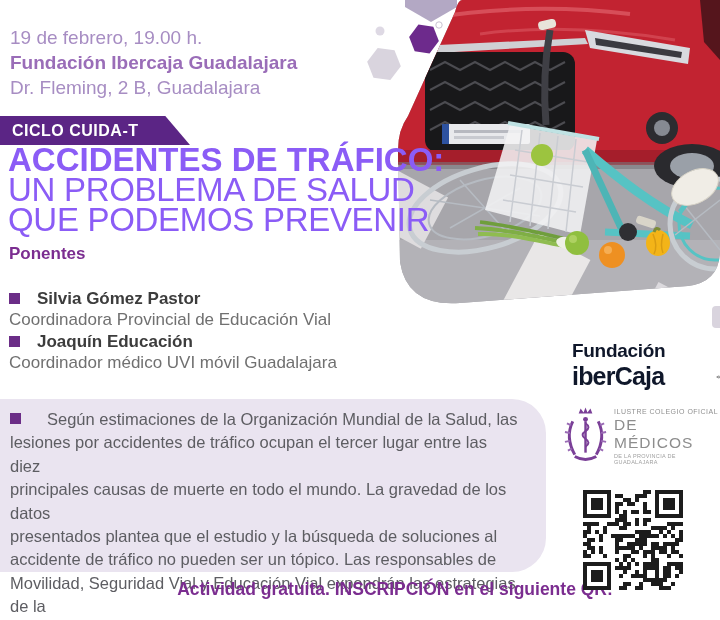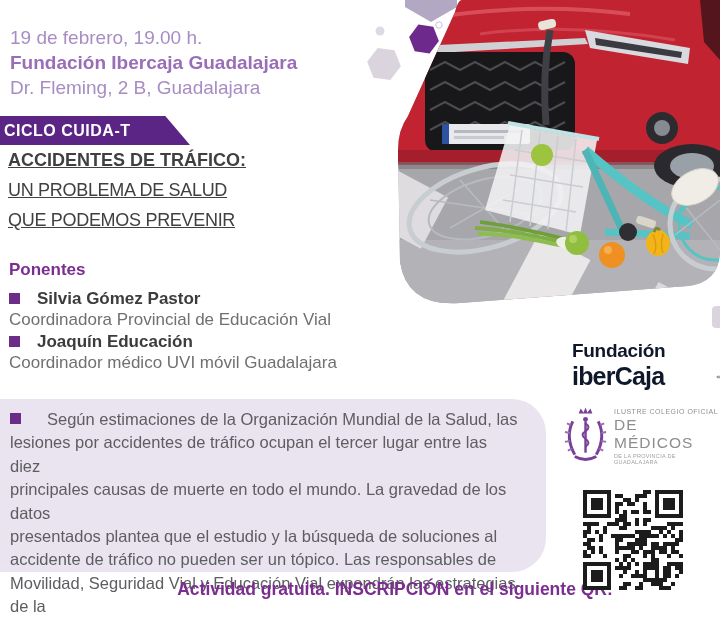--- a/index.html
+++ b/index.html
@@ -9,29 +9,29 @@
   
   .header-info{position:absolute;left:10px;top:25px;}
   .date{font-size:19px;line-height:25px;color:#a78dc3;}
   .venue{font-size:19px;line-height:25px;font-weight:bold;color:#9a6db8;}
   .address{font-size:19px;line-height:25px;color:#a78dc3;}
 
   
   .badge{position:absolute;left:0;top:116px;width:190px;height:29px;background:#5b2585;
          clip-path:polygon(0 0,87% 0,100% 100%,0 100%);
          color:#ffffff;font-size:16px;font-weight:bold;letter-spacing:.5px;
-         line-height:29px;padding-left:4px;box-sizing:border-box;}
-
-  
-  .title{position:absolute;left:8px;top:145px;color:#404040;font-size:18px;line-height:30px;letter-spacing:-.3px;text-decoration:underline;}
+         line-height:29px;padding-left:12px;box-sizing:border-box;}
+
+  
+  .title{position:absolute;left:8px;top:145px;color:#8b5cf6;font-size:33px;line-height:30px;letter-spacing:-.3px;}
   .title .l1{font-weight:bold;letter-spacing:0;}
   .title .l2,.title .l3{font-weight:normal;}
 
   
-  .ponentes{position:absolute;left:9px;top:260px;font-size:17px;font-weight:bold;color:#7b2d90;}
+  .ponentes{position:absolute;left:9px;top:244px;font-size:17px;font-weight:bold;color:#7b2d90;}
   .speakers{position:absolute;left:9px;top:288px;}
   .spk-row{display:flex;align-items:center;height:21px;}
   .sq{display:inline-block;width:11px;height:11px;background:#6b2d87;margin-right:17px;flex:0 0 auto;}
   .spk-name{font-size:17px;font-weight:bold;color:#3c3c3c;}
   .spk-role{font-size:17px;color:#707070;line-height:21px;margin-bottom:1px;}
 
   
   .panel{position:absolute;left:0;top:399px;width:546px;height:173px;background:#eae4f0;
          border-radius:0 34px 34px 0;padding:9px 26px 0 10px;box-sizing:border-box;}
   .desc-line{font-size:16.5px;line-height:23.4px;color:#5d5d62;}

